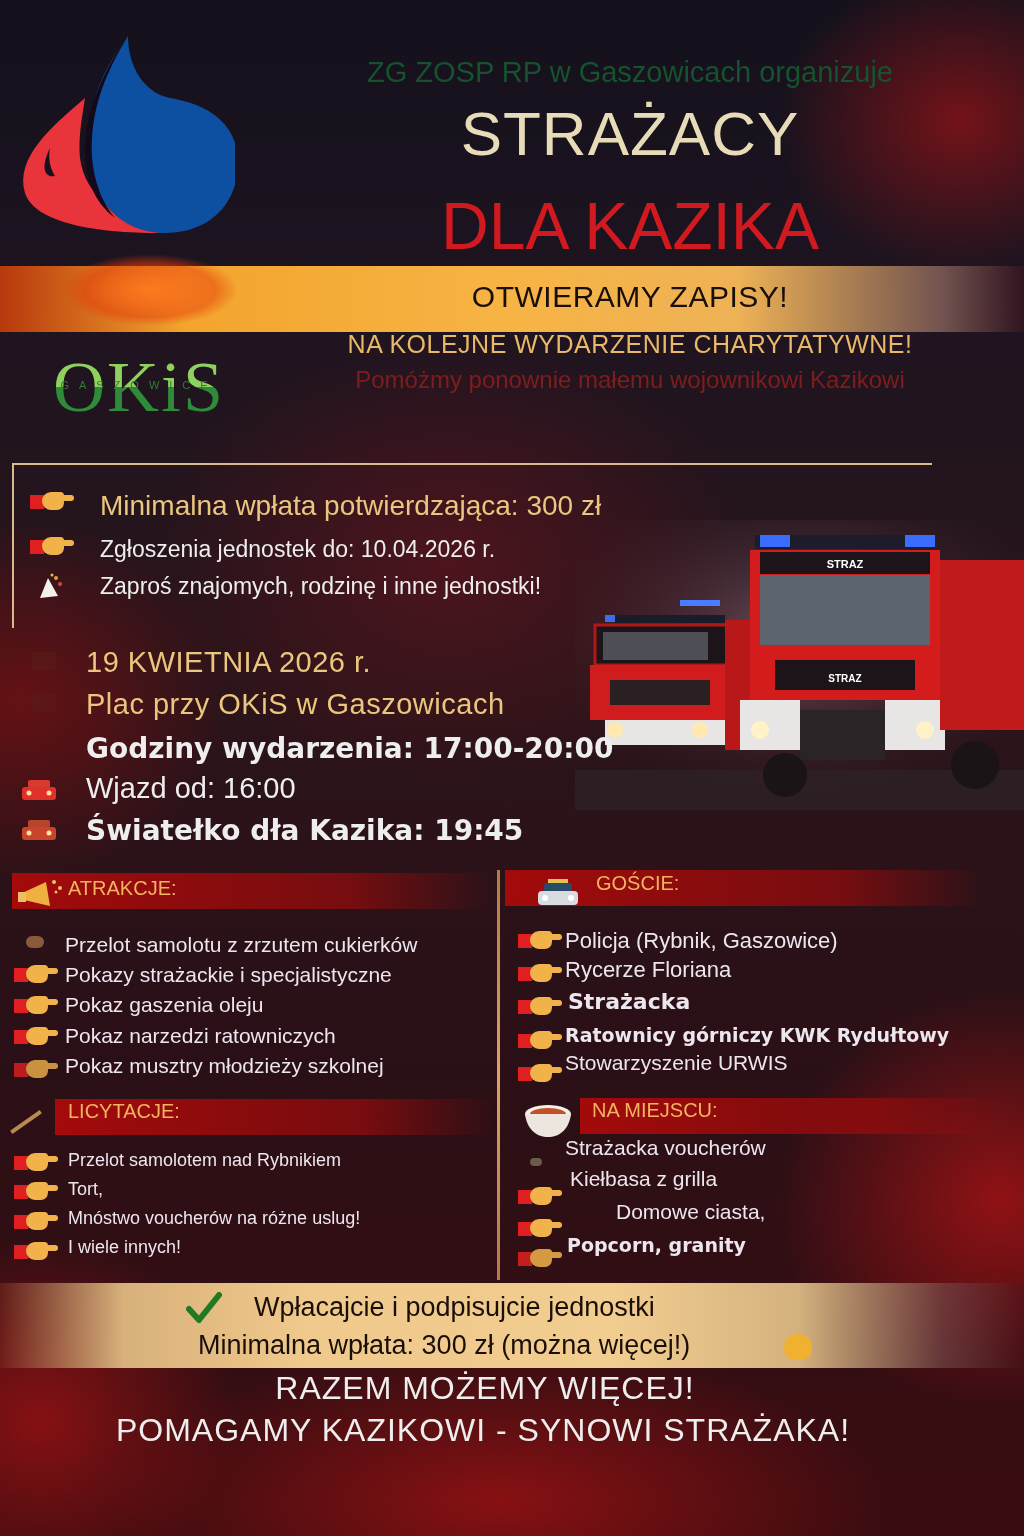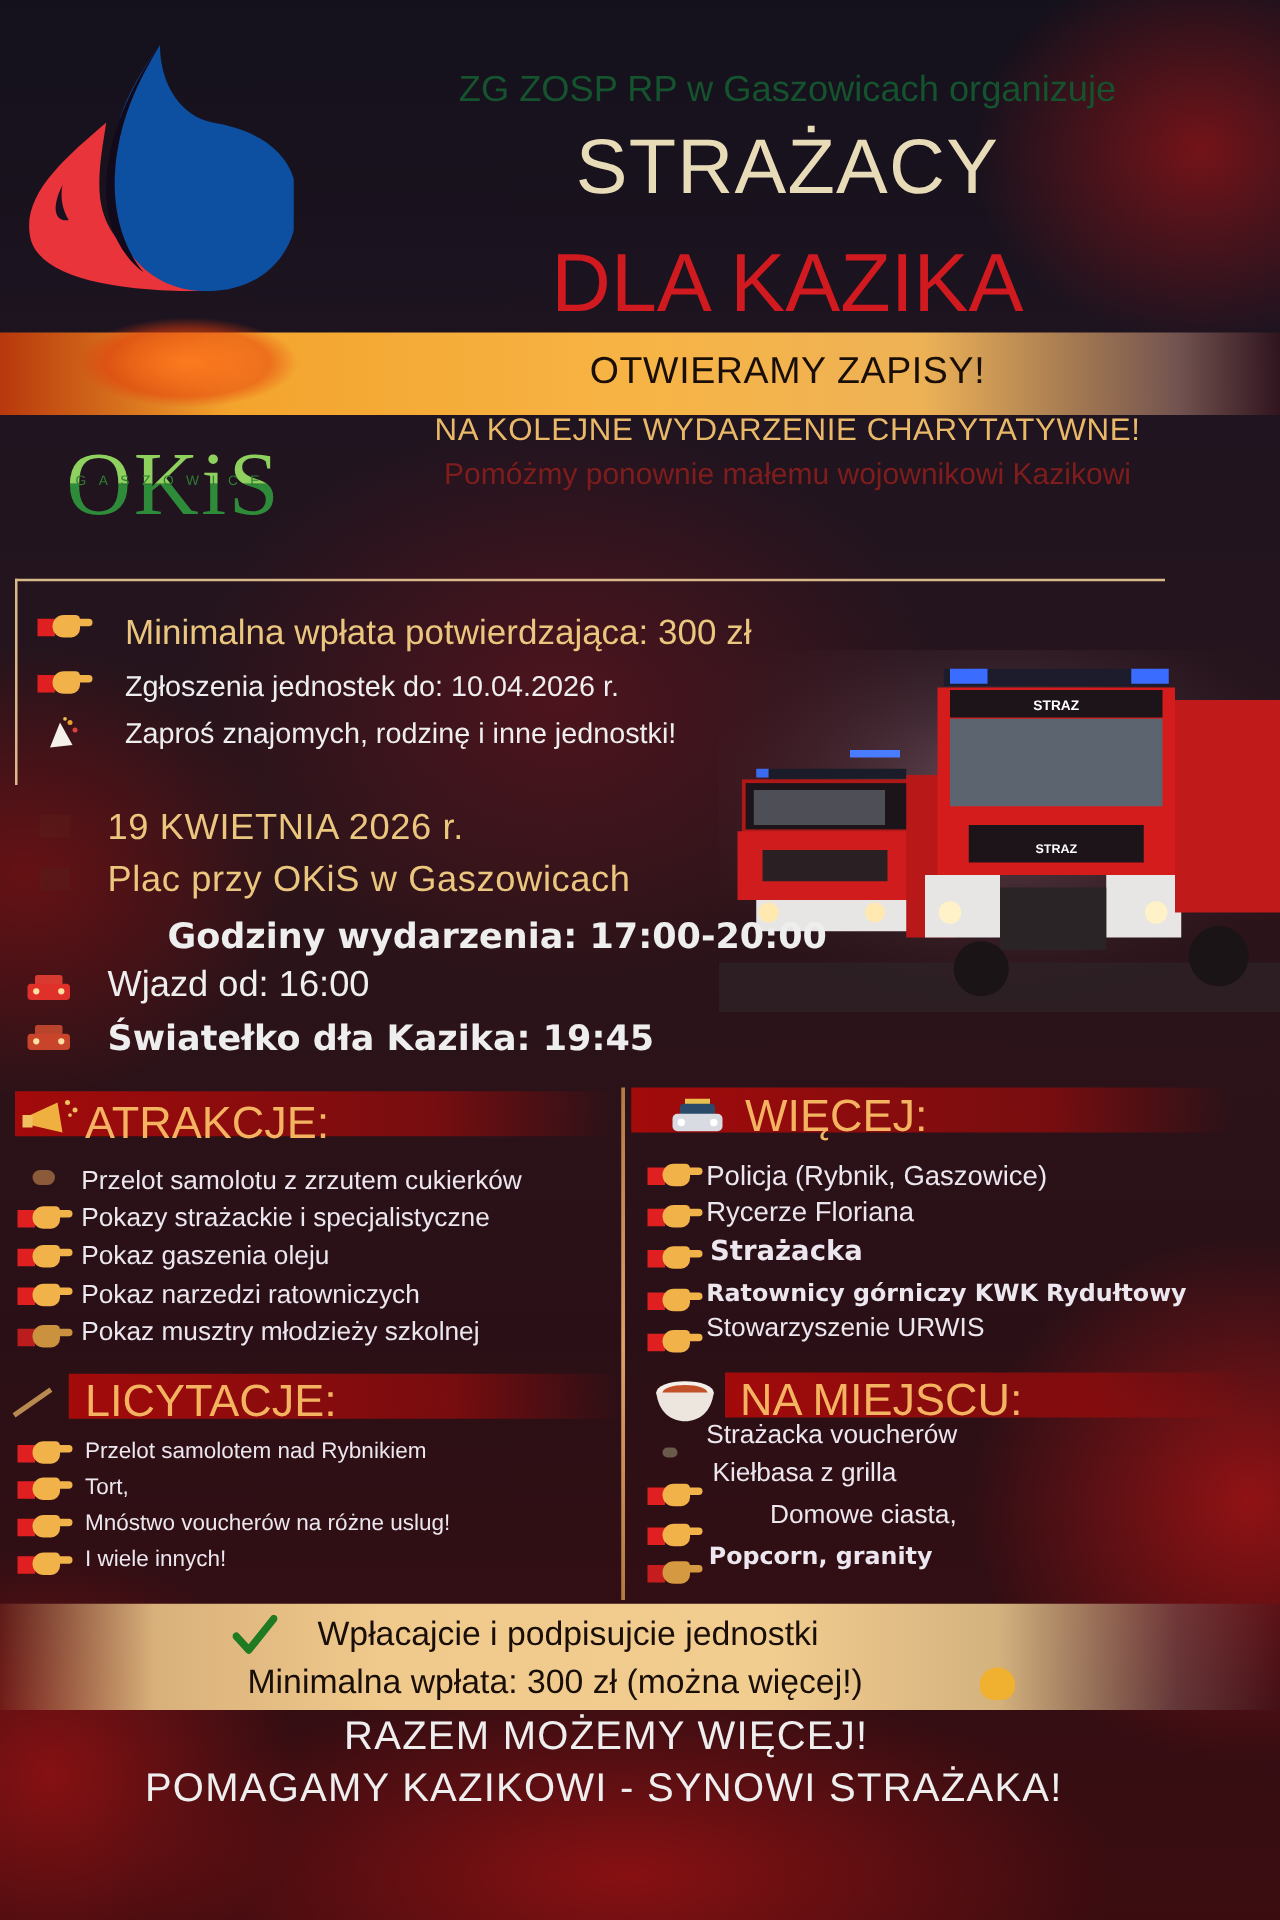--- a/index.html
+++ b/index.html
@@ -58,32 +58,32 @@
     .hand .fg { position: absolute; left: 12px; top: 2px; width: 22px; height: 18px; background: #f2b24a; border-radius: 10px 4px 8px 10px; }
     .hand .pt { position: absolute; left: 28px; top: 5px; width: 16px; height: 6px; background: #f2b24a; border-radius: 3px; }
 
     .trucks {
       left: 575px; top: 520px; width: 449px; height: 290px;
     }
 
     
     .date { left: 86px; top: 646px; font-size: 29px; color: #ebc67e; letter-spacing: 0.5px; }
     .place { left: 86px; top: 688px; font-size: 29px; color: #ebc67e; letter-spacing: 0.5px; }
-    .hours { left: 86px; top: 732px; font-size: 28px; font-weight: bold; color: #eee; font-family: "DejaVu Sans", sans-serif; margin-left: 48px; }
+    .hours { left: 86px; top: 732px; font-size: 28px; font-weight: bold; color: #eee; font-family: "DejaVu Sans", sans-serif; }
     .entry { left: 86px; top: 772px; font-size: 29px; color: #eee; }
     .light { left: 86px; top: 814px; font-size: 28px; font-weight: bold; color: #eee; font-family: "DejaVu Sans", sans-serif; }
     .car-icon { width: 38px; height: 26px; }
 
     .divider { left: 497px; top: 870px; width: 3px; height: 410px; background: linear-gradient(#b47a45, #e0a068, #b47a45); }
 
     .sec-head {
       height: 36px;
       background: linear-gradient(90deg, rgba(170,10,10,0.95), rgba(170,10,10,0.6) 70%, transparent);
     }
-    .sec-title { font-size: 36px; color: #f3b360; }
+    .sec-title { font-size: 20px; color: #f3b360; }
     .li { font-size: 21px; color: #ece6ee; }
     .li-bold { font-weight: bold; font-family: "DejaVu Sans", sans-serif; }
 
     .bottom-banner {
       left: 0; top: 1283px; width: 1024px; height: 85px;
       background: linear-gradient(90deg, rgba(120,40,30,0.5) 0%, #d8b07a 12%, #f0c98c 30%, #f2cd90 60%, #d4b27e 78%, rgba(120,80,80,0.6) 92%, rgba(60,20,30,0.3) 100%);
     }
     .bb1 { left: 254px; top: 1292px; font-size: 27px; color: #1a0e08; }
     .bb2 { left: 198px; top: 1330px; font-size: 27px; color: #1a0e08; }
     .check { left: 186px; top: 1292px; width: 36px; height: 32px; }
@@ -247,21 +247,21 @@
 <div class="abs li" style="left:65px; top:1054px;">Pokaz musztry młodzieży szkolnej</div>
 
 <div class="abs sec-head" style="left:505px; top:870px; width:480px;"></div>
 <svg class="abs" style="left:534px; top:877px; width:48px; height:32px;" viewBox="0 0 48 32">
   <rect x="14" y="2" width="20" height="5" fill="#e8c050"></rect>
   <rect x="10" y="6" width="28" height="10" rx="3" fill="#2a4a6a"></rect>
   <rect x="4" y="14" width="40" height="14" rx="4" fill="#d8dce2"></rect>
   <circle cx="11" cy="21" r="3" fill="#ffffff"></circle>
     <circle cx="37" cy="21" r="3" fill="#ffffff"></circle>
 </svg>
-<div class="abs sec-title" style="left:596px; top:872px;">WIĘCEJ:</div>
+<div class="abs sec-title" style="left:596px; top:872px;">GOŚCIE:</div>
 
 <span class="hand" style="left:518px; top:929px;">
     <span class="sq"></span>
     <span class="fg"></span>
     <span class="pt"></span>
   </span>
 <div class="abs li" style="left:565px; top:928px; font-size:22px;">Policja (Rybnik, Gaszowice)</div>
 <span class="hand" style="left:518px; top:962px;">
     <span class="sq"></span>
     <span class="fg"></span>

